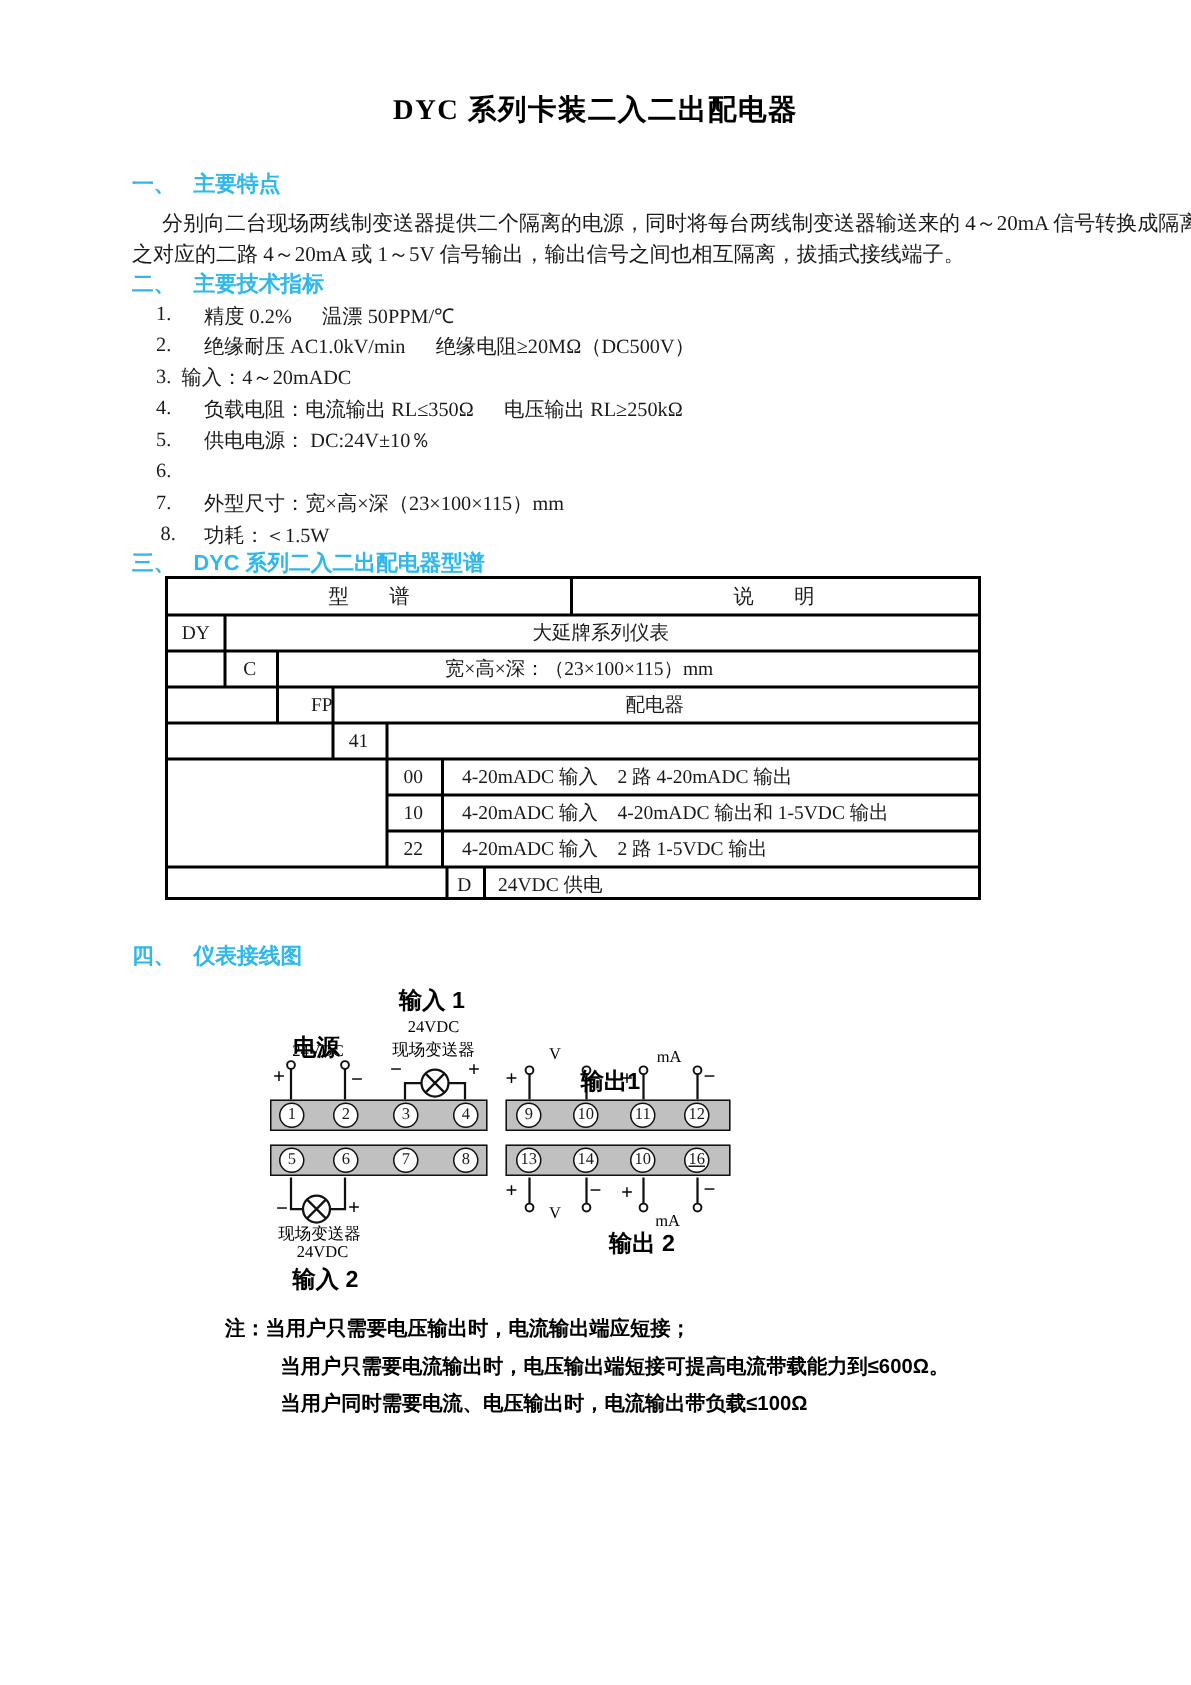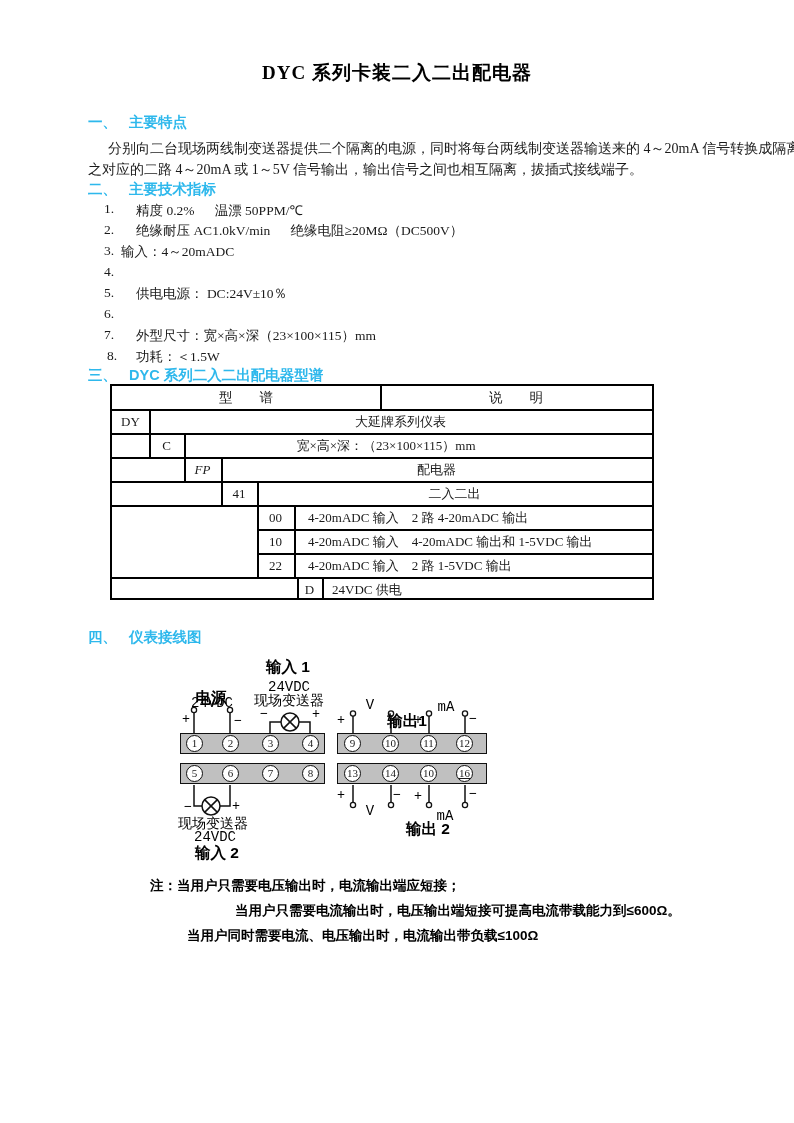--- a/index.html
+++ b/index.html
@@ -36,21 +36,21 @@
   .term {
     position:absolute; width:17px; height:17px; border-radius:50%;
     background:#fff; border:1.5px solid #111; text-align:center;
     font-size:11px; line-height:14px; font-family:"Liberation Serif", serif;
   }
   .dlabel {
     position:absolute; transform:translateX(-50%); white-space:pre;
     font-family:"Liberation Sans", sans-serif; color:#000;
   }
   .big   { font-size:15.5px; font-weight:700; }
-  .small { font-size:14px; font-family:Liberation Mono, monospace; }
+  .small { font-size:11px; font-family:Liberation Serif, serif; }
   .sign  { font-size:14px; font-weight:600; font-family:"Liberation Serif", serif; }
   .note-line {
     position:absolute; white-space:pre; font-weight:700; font-size:13.5px;
     font-family:"Liberation Sans", sans-serif; color:#000;
   }
   svg.wires { position:absolute; left:0; top:0; }
 </style>
 </head>
 <body>
 
@@ -68,20 +68,21 @@
     <span>二、</span><span>主要技术指标</span>
   </div>
 
   <div class="abs spec-num" style="left:104px; top:201px;">1.</div>
   <div class="abs spec-text" style="left:136px; top:201px;">精度 0.2%      温漂 50PPM/℃</div>
   <div class="abs spec-num" style="left:104px; top:222px;">2.</div>
   <div class="abs spec-text" style="left:136px; top:222px;">绝缘耐压 AC1.0kV/min      绝缘电阻≥20MΩ（DC500V）</div>
   <div class="abs spec-num" style="left:104px; top:243px;">3.</div>
   <div class="abs spec-text" style="left:121px; top:243px;">输入：4～20mADC</div>
   <div class="abs spec-num" style="left:104px; top:264px;">4.</div>
+  <div class="abs spec-text" style="left:136px; top:264px;">负载电阻：电流输出 RL≤350Ω      电压输出 RL≥250kΩ</div>
   <div class="abs spec-num" style="left:104px; top:285px;">5.</div>
   <div class="abs spec-text" style="left:136px; top:285px;">供电电源： DC:24V±10％</div>
   <div class="abs spec-num" style="left:104px; top:306px;">6.</div>
   <div class="abs spec-num" style="left:104px; top:327px;">7.</div>
   <div class="abs spec-text" style="left:136px; top:327px;">外型尺寸：宽×高×深（23×100×115）mm</div>
   <div class="abs spec-num" style="left:107px; top:348px;">8.</div>
   <div class="abs spec-text" style="left:136px; top:348px;">功耗：＜1.5W</div>
 
   <div class="sec" style="top:366px;">
     <span>三、</span><span>DYC 系列二入二出配电器型谱</span>
@@ -107,24 +108,23 @@
     <div class="vline" style="left:185px; top:192px; height:20px;"></div>
     <div class="vline" style="left:210px; top:192px; height:20px;"></div>
 
     <div class="tcell tc thead" style="left:0; top:0; width:268px;">型　　谱</div>
     <div class="tcell tc thead" style="left:268px; top:0; width:272px;">说　　明</div>
 
     <div class="tcell tc" style="left:0;   top:24px; width:37px;">DY</div>
     <div class="tcell tc" style="left:37px; top:24px; width:503px;">大延牌系列仪表</div>
     <div class="tcell tc" style="left:37px; top:48px; width:35px;">C</div>
     <div class="tcell tc" style="left:72px; top:48px; width:404px;">宽×高×深：（23×100×115）mm</div>
-    <div class="tcell tc" style="left:72px;  top:72px; width:37px;font-style:italic;">FP</div>
+    <div class="tcell tc" style="left:84px;  top:72px; width:37px;">FP</div>
     <div class="tcell tc" style="left:109px; top:72px; width:431px;">配电器</div>
     <div class="tcell tc" style="left:109px; top:96px; width:36px;">41</div>
-    <div class="tcell tc" style="left:145px; top:96px; width:395px;">二入二出</div>
     <div class="tcell tc" style="left:145px; top:120px; width:37px;">00</div>
     <div class="tcell" style="left:196px; top:120px;">4-20mADC 输入    2 路 4-20mADC 输出</div>
     <div class="tcell tc" style="left:145px; top:144px; width:37px;">10</div>
     <div class="tcell" style="left:196px; top:144px;">4-20mADC 输入    4-20mADC 输出和 1-5VDC 输出</div>
     <div class="tcell tc" style="left:145px; top:168px; width:37px;">22</div>
     <div class="tcell" style="left:196px; top:168px;">4-20mADC 输入    2 路 1-5VDC 输出</div>
     <div class="tcell tc" style="left:185px; top:192px; width:25px;">D</div>
     <div class="tcell" style="left:220px; top:192px;">24VDC 供电</div>
   </div>
 
@@ -225,16 +225,16 @@
 
   <div class="dlabel sign" style="left:341px; top:787px;">+</div>
   <div class="dlabel sign" style="left:397px; top:787px;">−</div>
   <div class="dlabel sign" style="left:418px; top:788px;">+</div>
   <div class="dlabel sign" style="left:473px; top:786px;">−</div>
   <div class="dlabel small" style="left:370px; top:803px;">V</div>
   <div class="dlabel small" style="left:445px; top:808px;">mA</div>
   <div class="dlabel big" style="left:428px; top:819px;">输出 2</div>
 
   <div class="note-line" style="left:150px; top:877px;"><span>注：</span><span>当用户只需要电压输出时，电流输出端应短接；</span></div>
-  <div class="note-line" style="left:187px; top:902px;margin-left:48px;">当用户只需要电流输出时，电压输出端短接可提高电流带载能力到≤600Ω。</div>
+  <div class="note-line" style="left:187px; top:902px;">当用户只需要电流输出时，电压输出端短接可提高电流带载能力到≤600Ω。</div>
   <div class="note-line" style="left:187px; top:927px;">当用户同时需要电流、电压输出时，电流输出带负载≤100Ω</div>
 
 </div>
 
 </body></html>

